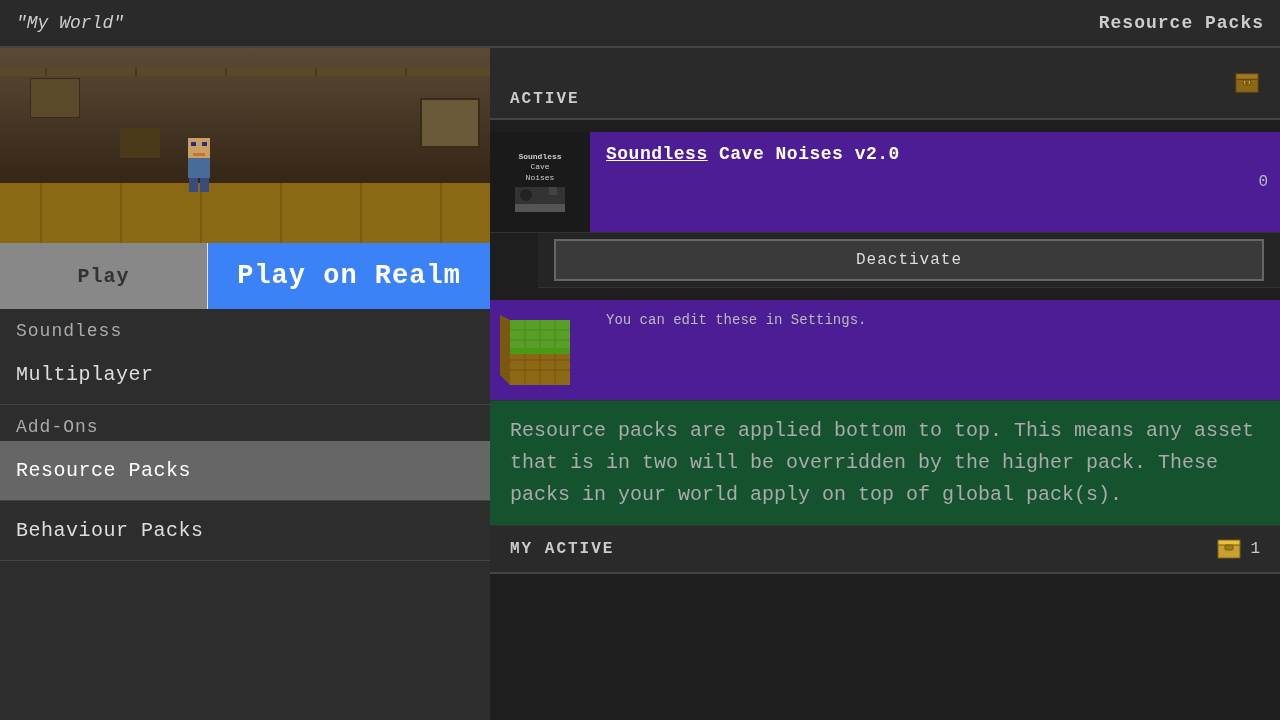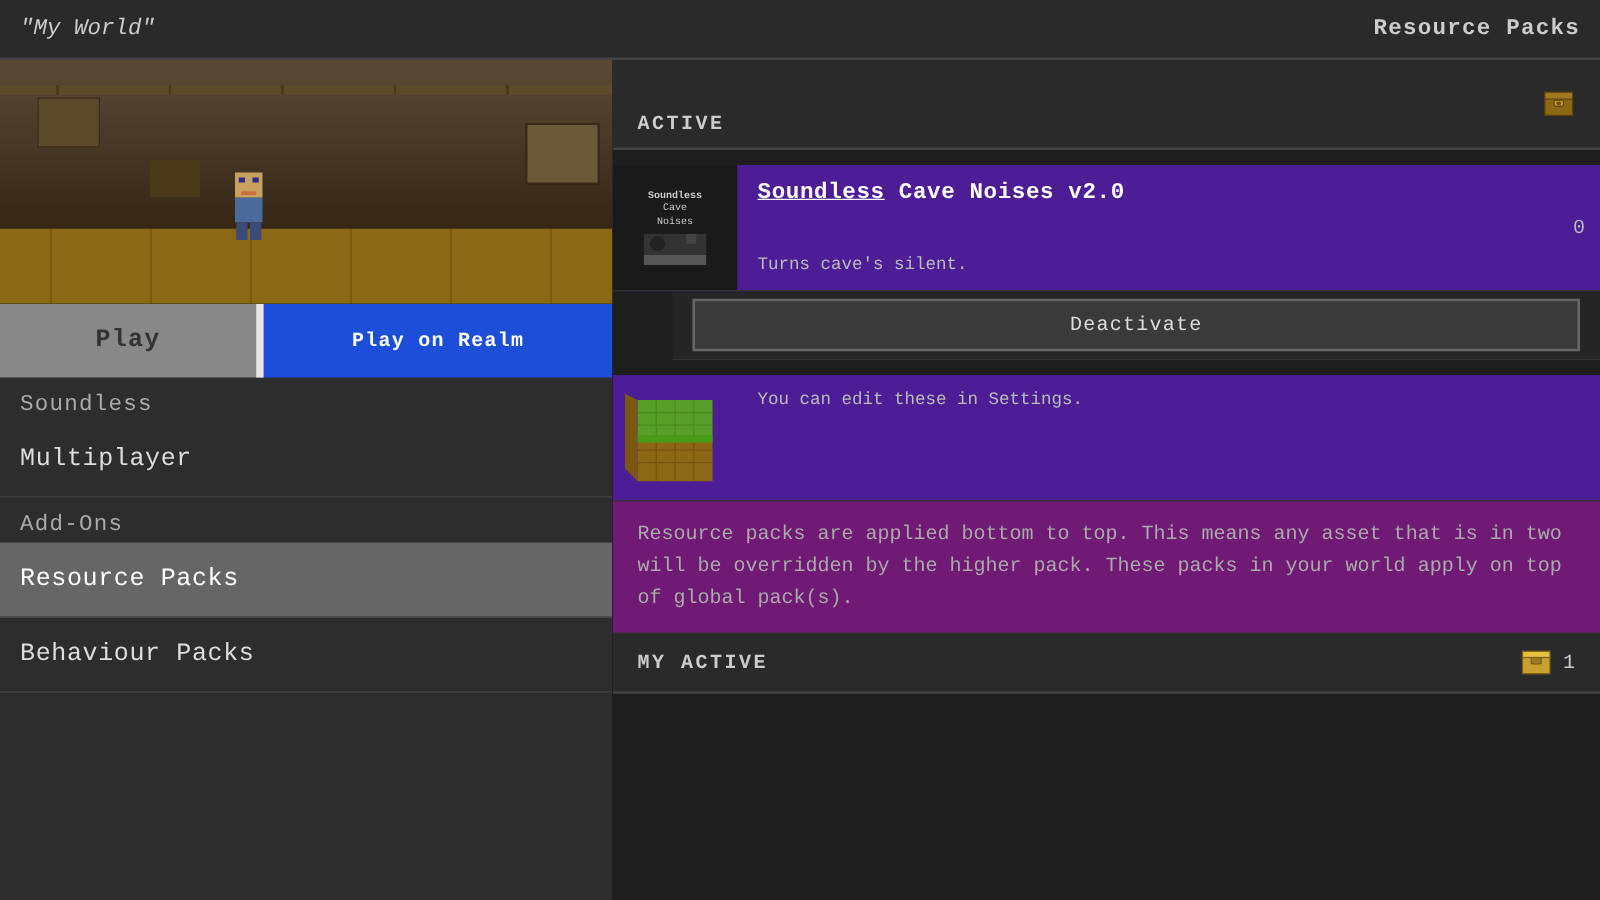--- a/index.html
+++ b/index.html
@@ -124,29 +124,29 @@
       flex: 1;
       padding: 18px 10px;
       background: #888;
       color: #333;
       font-family: 'Courier New', monospace;
       font-size: 20px;
       font-weight: bold;
       border: none;
       cursor: pointer;
       letter-spacing: 1px;
-      border-right: 6px solid #e5e5e5;
+      border-right: 1px solid #e5e5e5;
     }
     .btn-play-realm {
       flex: 1.4;
       padding: 18px 10px;
-      background: #1d4ed8;
+      background: #3b82f6;
       color: white;
       font-family: 'Courier New', monospace;
-      font-size: 16px;
+      font-size: 27px;
       font-weight: bold;
       border: none;
       cursor: pointer;
       letter-spacing: 1px;
     }
 
     .left-nav {
       flex: 1;
       overflow-y: auto;
     }
@@ -260,21 +260,21 @@
       text-align: center;
       padding: 4px;
       line-height: 1.4;
     }
 
     .pack-info {
       flex: 1;
       padding: 12px 16px;
       display: flex;
       flex-direction: column;
-      justify-content: space-between;
+      justify-content: flex-start;
       gap: 4px;
     }
 
     .pack-name {
       color: #fff;
       font-size: 18px;
       font-family: 'Courier New', monospace;
       font-weight: bold;
       letter-spacing: 0.5px;
     }
@@ -317,24 +317,24 @@
       color: #ddd;
       font-family: 'Courier New', monospace;
       font-size: 16px;
       cursor: pointer;
       letter-spacing: 1px;
     }
 
     .info-text {
       padding: 14px 20px;
       color: #aaa;
-      font-size: 16px;
+      font-size: 20px;
       font-family: 'Courier New', monospace;
       line-height: 1.6;
-      background: #701a75;
+      background: #14532d;
       border-bottom: 1px solid #333;
       flex-shrink: 0;
     }
 
     .my-packs-header {
       background: #2a2a2a;
       padding: 10px 20px;
       display: flex;
       align-items: center;
       justify-content: space-between;
@@ -460,21 +460,20 @@
               <div style="position:absolute;bottom:0;left:0;right:0;height:8px;background:#555;"></div>
               <div style="position:absolute;top:2px;left:5px;width:12px;height:12px;background:#222;border-radius:50%;"></div>
               <div style="position:absolute;top:0;right:8px;width:8px;height:8px;background:#444;"></div>
             </div>
           </div>
         </div>
         <div class="pack-info">
           <div class="pack-name">
             <span style="text-decoration:underline;">Soundless</span><span> Cave Noises v2.0</span>
           </div>
-          <div class="pack-desc">Turns cave's silent.</div>
         </div>
         <div class="pack-right">
           <span>0</span>
         </div>
       </div>
 
       <div class="deactivate-row">
         <button class="deactivate-btn">Deactivate</button>
       </div>
 

